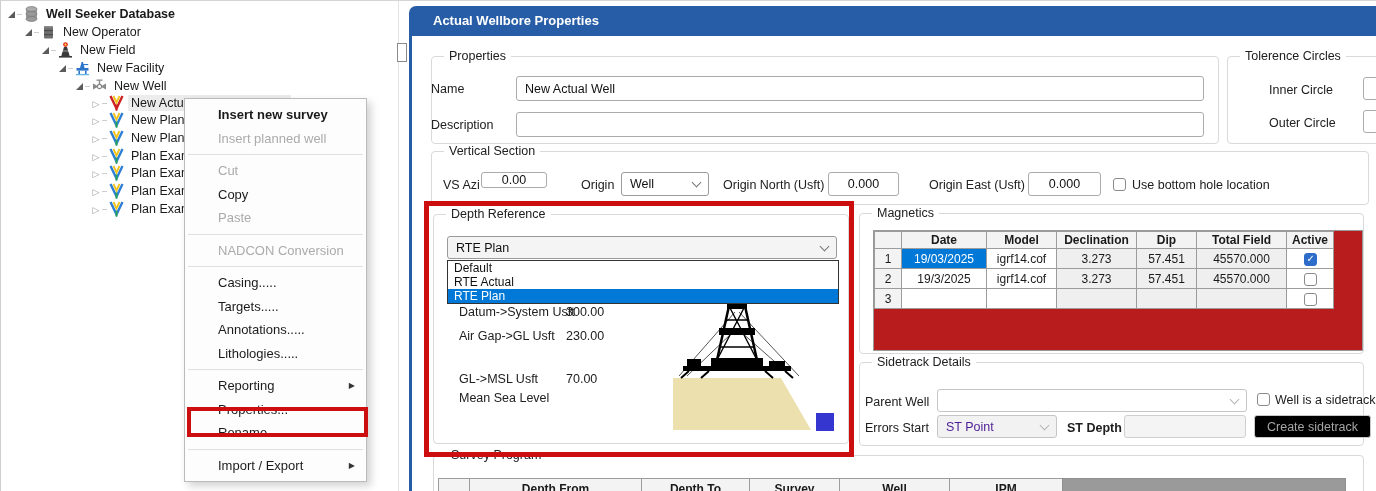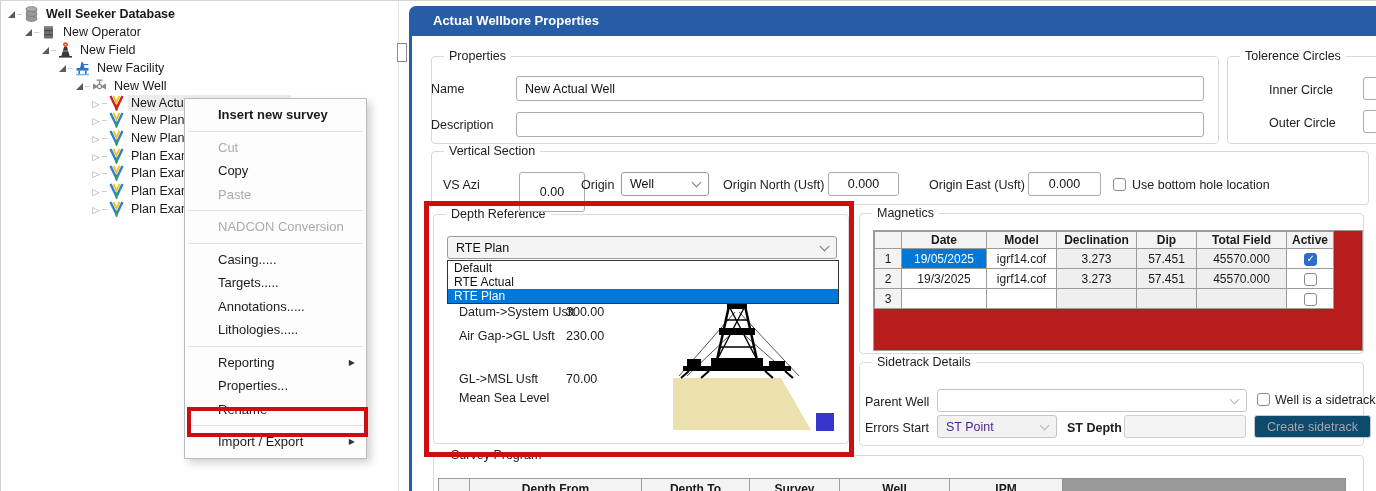--- a/index.html
+++ b/index.html
@@ -53,21 +53,21 @@
   table{border-collapse:collapse;}
   .grid{position:absolute;background:#fff;}
   .grid td,.grid th{border:1px solid #9c9c9c;font-size:12px;height:19px;text-align:center;padding:0 2px;overflow:hidden;}
   .grid th{background:#f3f3f3;font-weight:bold;height:16px;}
   .grid td.num{background:#f3f3f3;}
   .grid td.ro{background:#efefef;}
   .grid td.selcell{background:#0078d7;color:#fff;}
   .cellcb{display:inline-block;width:13px;height:13px;border:1px solid #8a8a8a;border-radius:3px;background:#fff;box-sizing:border-box;vertical-align:middle;position:relative;}
   .cellcb.checked{background:#2d6cc9;border-color:#2d6cc9;}
   .cellcb.checked::after{content:"✓";color:#fff;font-size:10px;position:absolute;left:2px;top:-1px;}
-  .btn{position:absolute;border:1px solid #c9c9c9;border-radius:3px;background:#0c4a6e;color:#a5a5a5;
+  .btn{position:absolute;border:1px solid #c9c9c9;border-radius:3px;background:#000000;color:#a5a5a5;
     font-size:12.5px;display:flex;align-items:center;justify-content:center;box-sizing:border-box;}
 </style>
 </head>
 <body>
 
 <div id="canvas">
 
   <div id="tree">
 
     <div class="trow root" style="left:4px;top:4px;">
@@ -264,21 +264,21 @@
   </div>
   <div class="lbl r" style="left:1268px;top:115px;width:84px;z-index:7;">Outer Circle</div>
   <div class="field" style="left:1362px;top:109px;width:55px;height:23px;z-index:7;">
     <span></span>
   </div>
 
   <div class="gbox" style="left:430px;top:150px;width:938px;height:54px;z-index:6;">
     <span class="glabel">Vertical Section</span>
   </div>
   <div class="lbl" style="left:442px;top:177px;z-index:7;">VS Azi</div>
-  <div class="field center" style="left:518px;top:171px;width:66px;height:40px;z-index:7;">
+  <div class="field center" style="left:480px;top:171px;width:66px;height:16px;z-index:7;">
     <span>0.00</span>
   </div>
   <div class="lbl" style="left:580px;top:177px;z-index:7;">Origin</div>
   <div class="combo" style="left:620px;top:171px;width:88px;height:24px;z-index:7;">
     <span>Well</span>
     <span class="chev"></span>
   </div>
   <div class="lbl" style="left:722px;top:177px;z-index:7;">Origin North (Usft)</div>
   <div class="field center" style="left:827px;top:171px;width:71px;height:24px;z-index:7;">
     <span>0.000</span>
@@ -348,21 +348,21 @@
         <th></th>
         <th>Date</th>
         <th>Model</th>
         <th>Declination</th>
         <th>Dip</th>
         <th>Total Field</th>
         <th>Active</th>
       </tr>
       <tr>
         <td class="num">1</td>
-        <td class="selcell">19/05/2025</td>
+        <td class="selcell">19/03/2025</td>
         <td>igrf14.cof</td>
         <td class="ro">3.273</td>
         <td class="ro">57.451</td>
         <td class="ro">45570.000</td>
         <td><span class="cellcb checked"></span></td>
       </tr>
       <tr>
         <td class="num">2</td>
         <td>19/3/2025</td>
         <td>igrf14.cof</td>
@@ -425,20 +425,21 @@
       <th>Survey</th>
       <th>Well</th>
       <th>IPM</th>
     </tr>
   </tbody>
     </table>
   <div class="abs" style="left:1061px;top:477px;width:284px;height:20px;background:#9a9a9a;border:1px solid #8f8f8f;box-sizing:border-box;z-index:7;"></div>
 
   <div id="context-menu">
     <div class="mitem default">Insert new survey</div>
+    <div class="mitem disabled">Insert planned well</div>
     <div class="msep"></div>
     <div class="mitem disabled">Cut</div>
     <div class="mitem">Copy</div>
     <div class="mitem disabled">Paste</div>
     <div class="msep"></div>
     <div class="mitem disabled">NADCON Conversion</div>
     <div class="msep"></div>
     <div class="mitem">Casing.....</div>
     <div class="mitem">Targets.....</div>
     <div class="mitem">Annotations.....</div>

